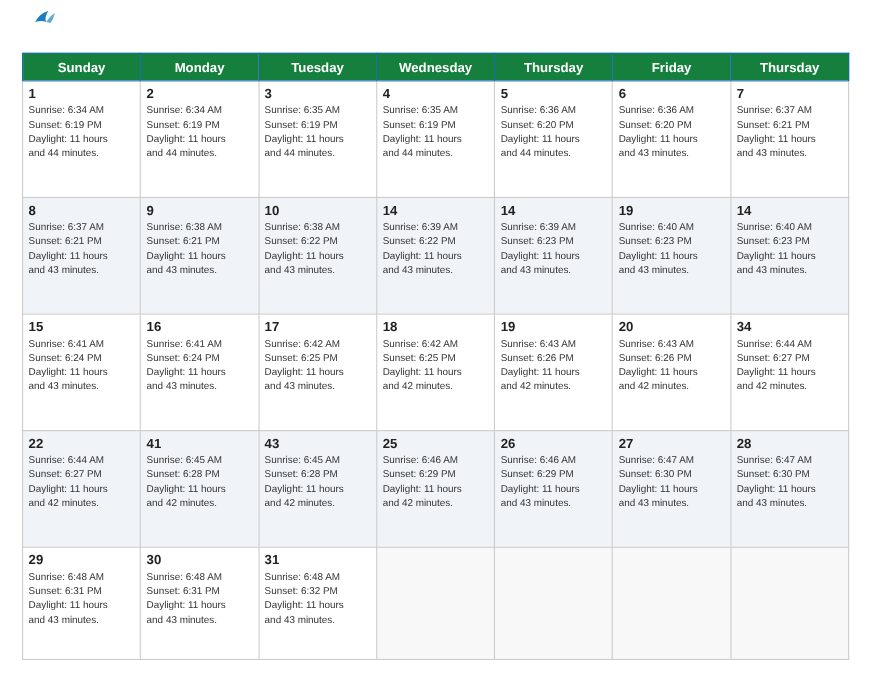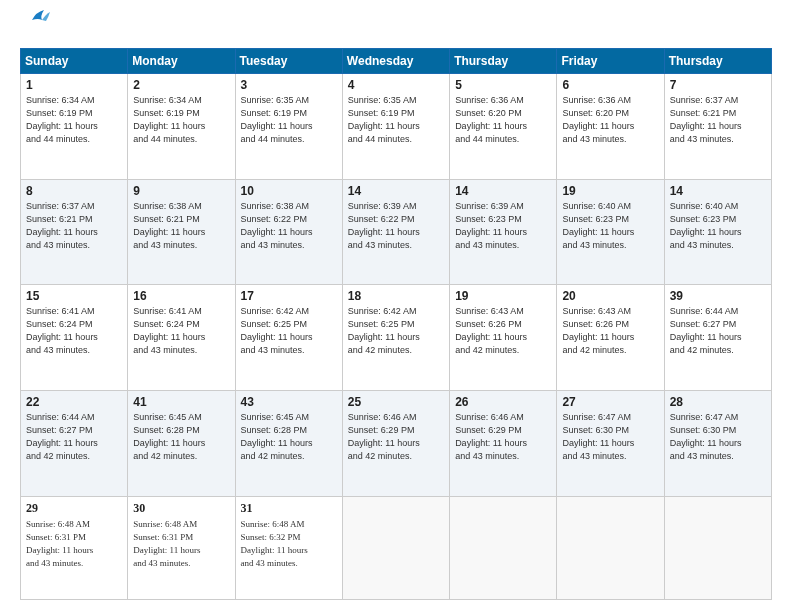--- a/index.html
+++ b/index.html
@@ -52,26 +52,26 @@
       margin-top: 2px;
     }
     .calendar {
       flex: 1;
       border: 1px solid #ccc;
       border-collapse: collapse;
       width: 100%;
       table-layout: fixed;
     }
     .calendar th {
-      background: #0369a1;
+      background: #15803d;
       color: #fff;
       font-size: 12px;
       font-weight: bold;
       padding: 5px 4px;
-      text-align: left;
+      text-align: center;
       border: 1px solid #1a6ab0;
     }
     .calendar td {
       vertical-align: top;
       padding: 4px 5px;
       font-size: 9.5px;
       color: #333;
       border: 1px solid #ccc;
       height: 80px;
       width: 14.28%;
@@ -92,21 +92,20 @@
     .day-info {
       font-size: 9px;
       color: #333;
       line-height: 1.45;
     }
     .empty-cell {
       background: #f8f8f8 !important;
     }
     .last-row td {
       height: 70px;
-      font-family: Liberation Serif, serif;
     }
   </style>
 </head>
 <body>
 
 <div class="page">
   <div class="header">
     <div class="logo">
       <div style="display:flex;align-items:center;">
         <span class="logo-text">
@@ -277,21 +276,21 @@
 and 42 minutes.</div>
           </td>
           <td>
             <span class="day-num">20</span>
             <div class="day-info" style="white-space: pre-line;">Sunrise: 6:43 AM
 Sunset: 6:26 PM
 Daylight: 11 hours
 and 42 minutes.</div>
           </td>
           <td>
-            <span class="day-num">39</span>
+            <span class="day-num">34</span>
             <div class="day-info" style="white-space: pre-line;">Sunrise: 6:44 AM
 Sunset: 6:27 PM
 Daylight: 11 hours
 and 42 minutes.</div>
           </td>
         </tr>
         <tr>
           <td>
             <span class="day-num">22</span>
             <div class="day-info" style="white-space: pre-line;">Sunrise: 6:44 AM

